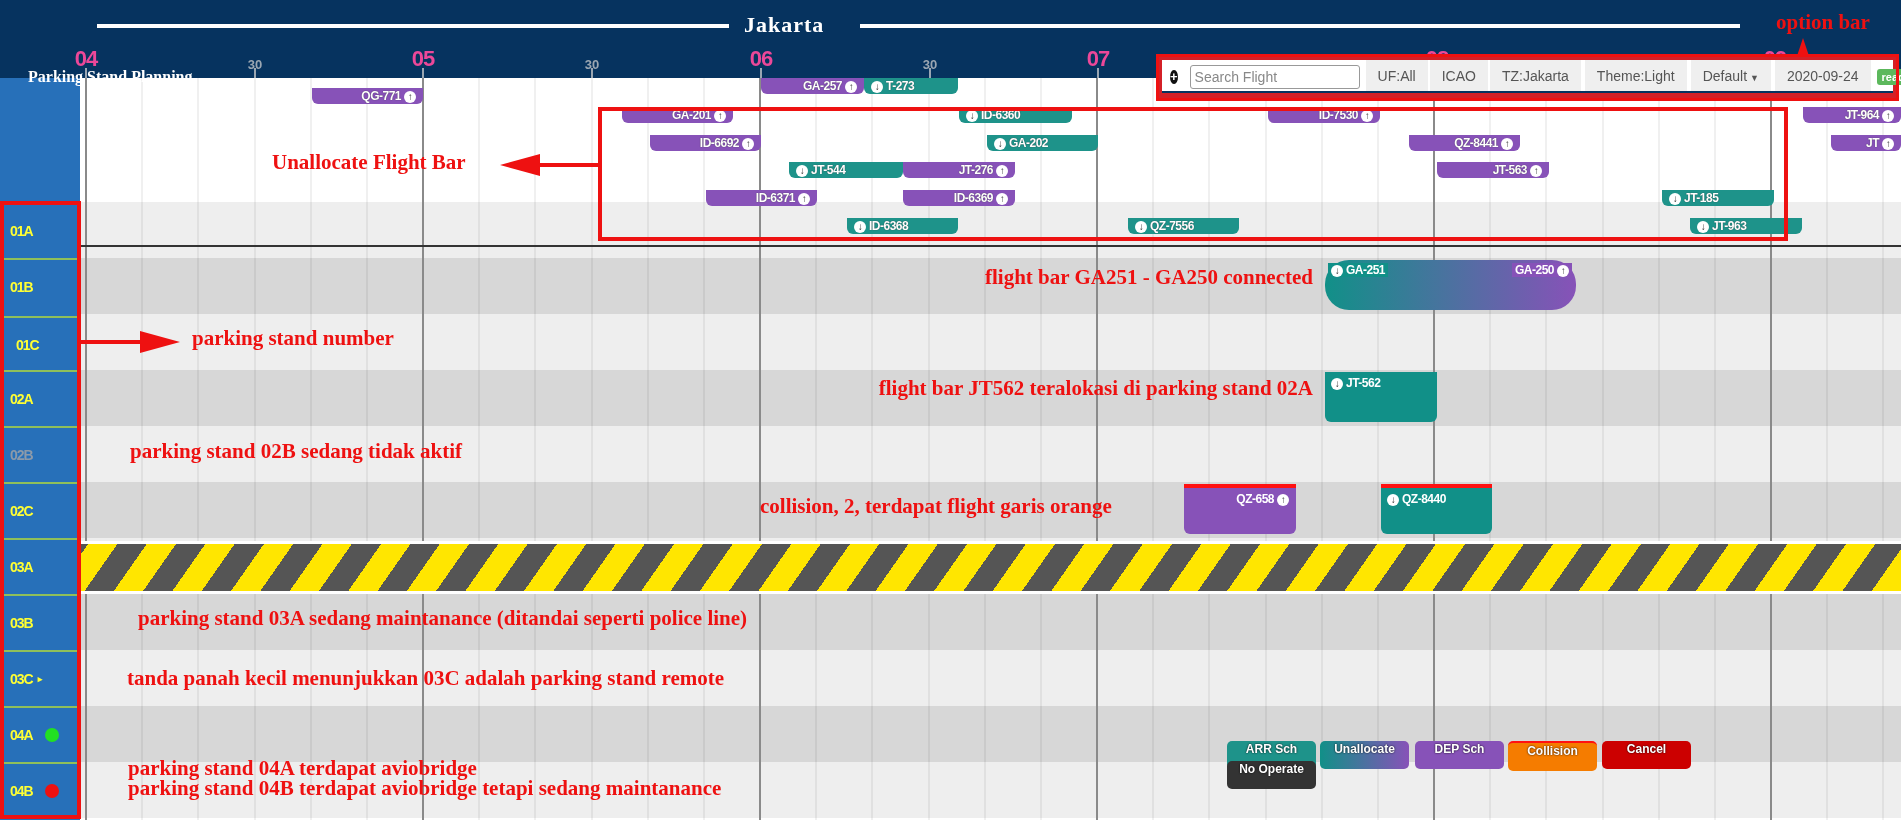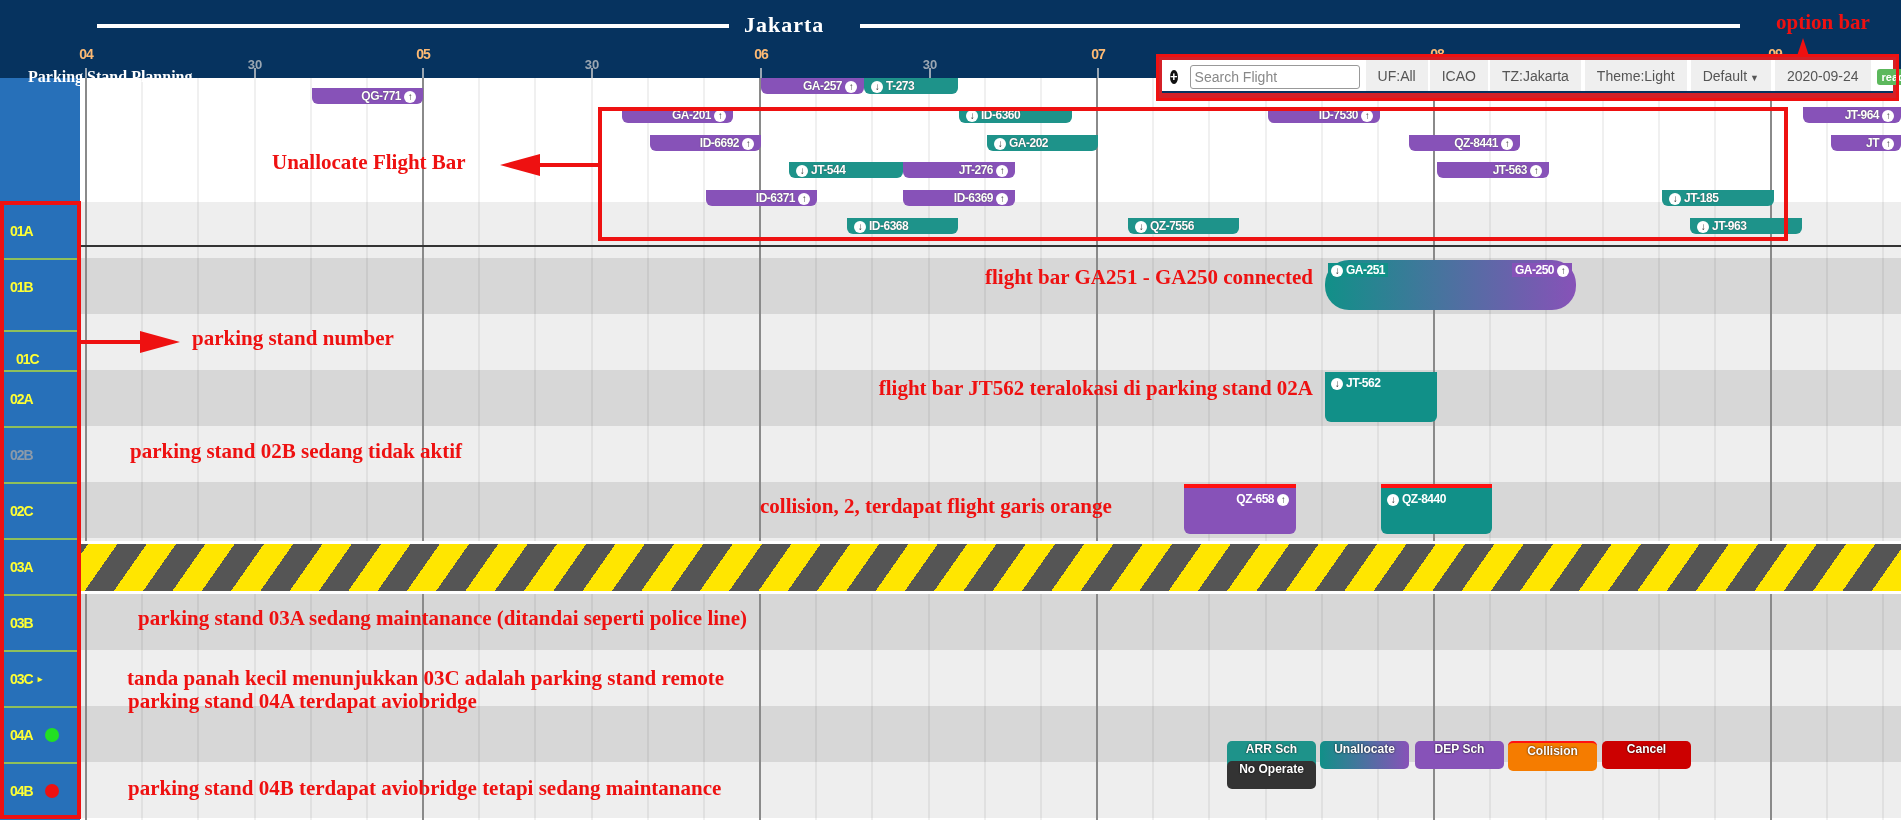--- a/index.html
+++ b/index.html
@@ -1,21 +1,21 @@
 <!DOCTYPE html>
 <html><head>
 <meta charset="utf-8">
 <style>
   html, body { margin:0; padding:0; }
   body { width:1901px; height:820px; position:relative; overflow:hidden; background:#eeeeee; font-family:"Liberation Sans", sans-serif; }
   .abs { position:absolute; }
   #header { left:0; top:0; width:1901px; height:78px; background:#06335f; }
   .ts-line { height:4px; background:#ffffff; top:24px; }
   #ts-title { top:12px; left:744px; color:#fff; font-family:"Liberation Serif", serif; font-weight:bold; font-size:22px; letter-spacing:1px; }
-  .hour-label { top:46px; color:#fdba74; font-weight:bold; font-size:14px; transform:translateX(-50%); letter-spacing:-1px; }
+  .hour-label { top:46px; color:#ec4899; font-weight:bold; font-size:22px; transform:translateX(-50%); letter-spacing:-1px; }
   .half-label { top:57px; color:#9aa6b2; font-weight:bold; font-size:13px; transform:translateX(-50%); }
   .tick { top:68px; width:2px; height:10px; background:#9aa6b2; }
   #psp-title { left:28px; top:68px; color:#fff; font-family:"Liberation Serif", serif; font-weight:bold; font-size:16px; white-space:nowrap; z-index:5; }
 
   #stand-col { left:0; top:78px; width:80px; height:742px; background:#2770b9; }
   .stand { left:0; width:78px; height:56px; border-top:2px solid #8fbf5a; box-sizing:border-box; color:#ffff33; font-weight:bold; font-size:14px; display:flex; align-items:center; padding-left:10px; letter-spacing:-1px; }
   .stand.inactive { color:#8c9aaa; }
   .dot { width:14px; height:14px; border-radius:50%; margin-left:12px; }
   .remote-arrow { font-size:9px; margin-left:5px; }
 
@@ -95,21 +95,21 @@
 </div>
 <div id="psp-title" class="abs">Parking Stand Planning</div>
 
 <div id="stand-col" class="abs">
     <div class="abs stand" style="top: 124px;">
       <span>01A</span>
     </div>
     <div class="abs stand" style="top: 180px;">
       <span>01B</span>
     </div>
-    <div class="abs stand" style="top: 252px; padding-left: 16px;">
+    <div class="abs stand" style="top: 238px; padding-left: 16px;">
       <span>01C</span>
     </div>
     <div class="abs stand" style="top: 292px;">
       <span>02A</span>
     </div>
     <div class="abs stand inactive" style="top: 348px;">
       <span>02B</span>
     </div>
     <div class="abs stand" style="top: 404px;">
       <span>02C</span>
@@ -250,14 +250,14 @@
 <div class="anno" style="left:192px;top:326px;">parking stand number</div>
 
 <div class="redbox" style="left:1156px;top:54px;width:743px;height:47px;border-width:3px;"></div>
 
 <div class="anno" style="right:588px;top:265px;">flight bar GA251 - GA250 connected</div>
 <div class="anno" style="right:588px;top:376px;">flight bar JT562 teralokasi di parking stand 02A</div>
 <div class="anno" style="left:130px;top:439px;">parking stand 02B sedang tidak aktif</div>
 <div class="anno" style="left:760px;top:494px;">collision, 2, terdapat flight garis orange</div>
 <div class="anno" style="left:138px;top:606px;">parking stand 03A sedang maintanance (ditandai seperti police line)</div>
 <div class="anno" style="left:127px;top:666px;">tanda panah kecil menunjukkan 03C adalah parking stand remote</div>
-<div class="anno" style="left:128px;top:689px;font-family:Liberation Serif, serif;">parking stand 04A terdapat aviobridge</div>
+<div class="anno" style="left:128px;top:756px;font-family:Liberation Serif, serif;">parking stand 04A terdapat aviobridge</div>
 <div class="anno" style="left:128px;top:776px;">parking stand 04B terdapat aviobridge tetapi sedang maintanance</div>
 
 </body></html>

